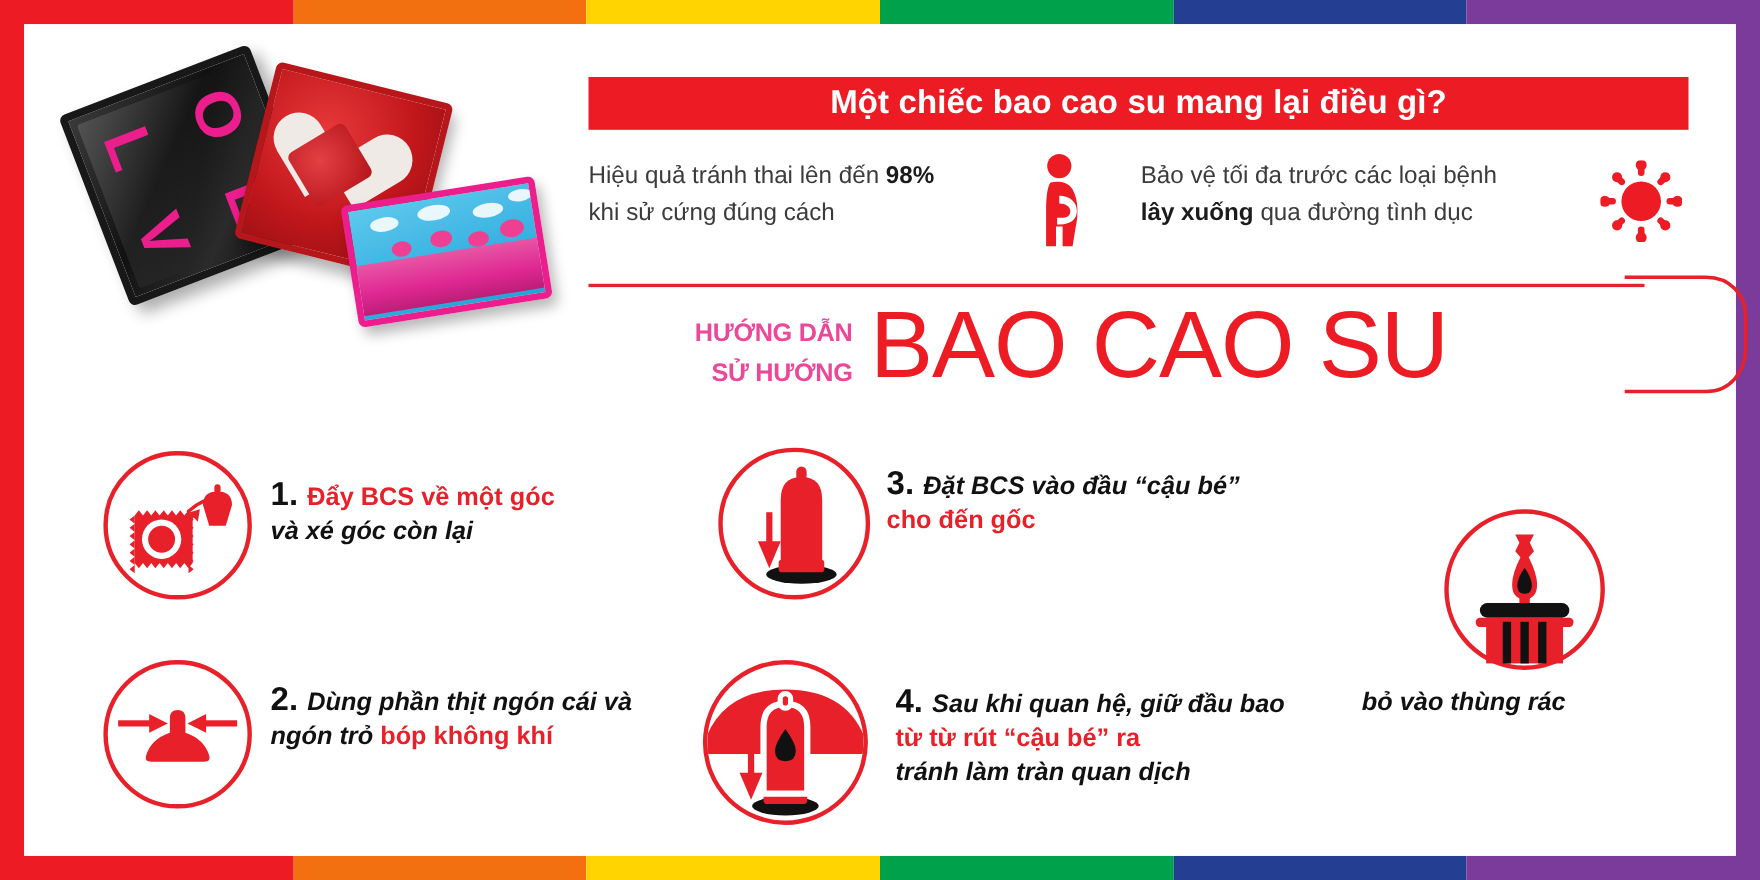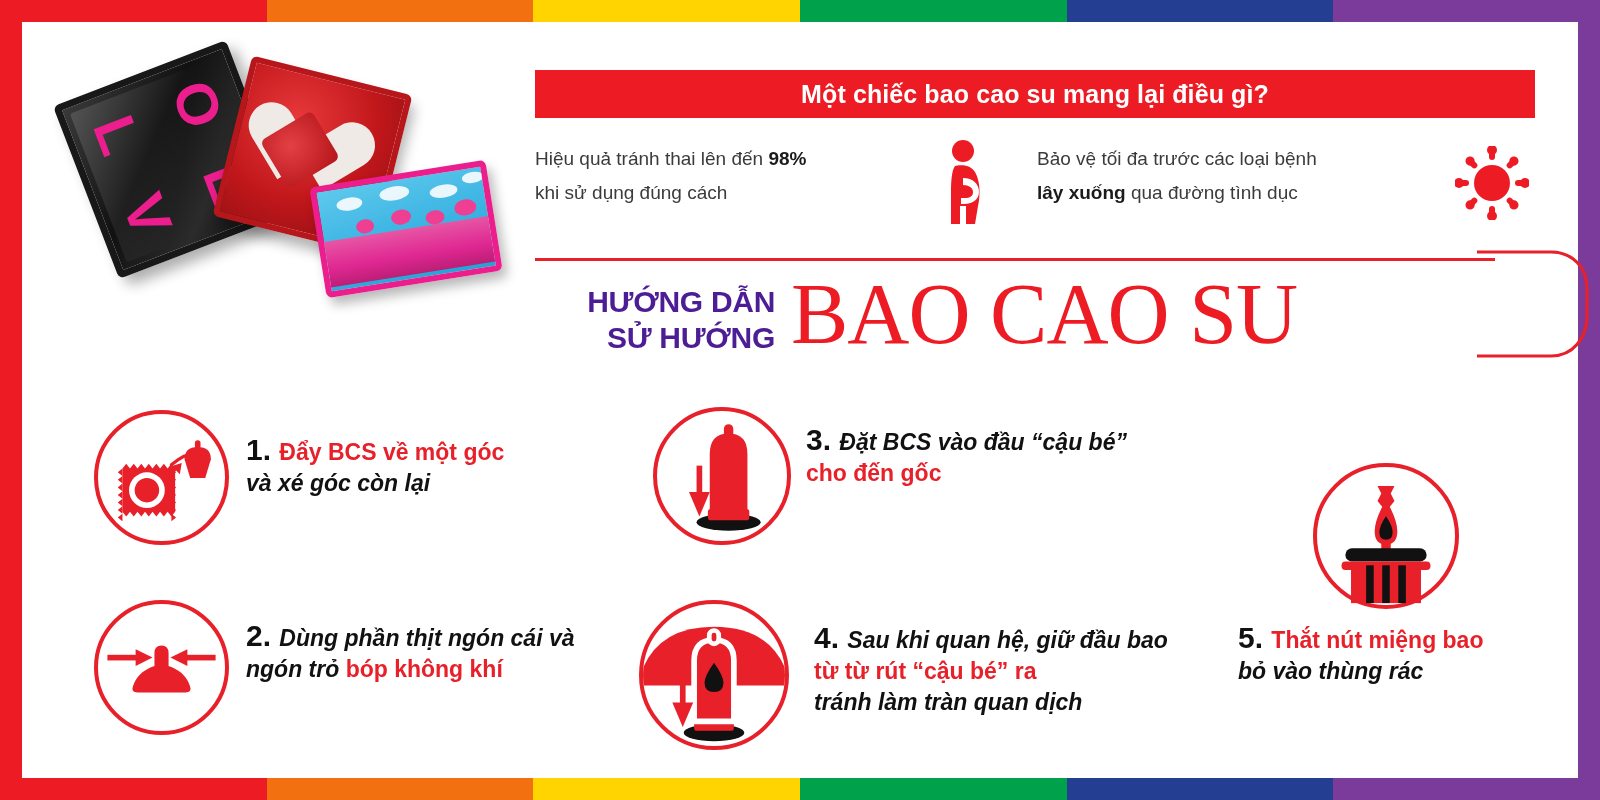--- a/index.html
+++ b/index.html
@@ -109,31 +109,31 @@
   .wdot{ position:absolute; border-radius:50%; background:#ffffff; opacity:.88; }
 
   
   .banner {
     position: absolute; left: 513px; top: 48px;
     width: 1000px; height: 48px;
     background: #ed1c24;
     display: flex; align-items: center; justify-content: center;
   }
   .banner-text {
-    color: #ffffff; font-size: 25px; font-weight: 700;
+    color: #ffffff; font-size: 30px; font-weight: 700;
     letter-spacing: .1px;
   }
 
   
   .benefits {
     position: absolute; left: 513px; top: 118px; width: 1010px; height: 88px;
   }
   .benefit { position: absolute; }
   .benefit p {
-    font-size: 19px; line-height: 34px; color: #3b3b3b; font-weight: 400;
+    font-size: 22px; line-height: 34px; color: #3b3b3b; font-weight: 400;
   }
   .benefit p b { font-weight: 700; color: #1b1b1b; }
   .b-left  { left: 0px;   top: 2px; width: 400px; }
   .b-right { left: 502px; top: 2px; width: 420px; }
 
   .ic-preg {
     position: absolute; left: 404px; top: 0px; width: 48px; height: 84px;
   }
   .ic-virus {
     position: absolute; left: 920px; top: 6px; width: 74px; height: 74px;
@@ -142,29 +142,29 @@
   
   .title-rule {
     position: absolute; left: 513px; top: 236px;
     width: 960px; height: 3px; background: #e8202a;
   }
   .title-wrap {
     position: absolute; left: 513px; top: 252px; width: 1010px; height: 110px;
   }
   .title-small {
     position: absolute; left: 0; top: 10px;
-    font-weight: 700; color: #4c1d95; line-height: 36px;
-    font-size: 30px; text-align: right; width: 240px;
+    font-weight: 700; color: #ec4899; line-height: 36px;
+    font-size: 23px; text-align: right; width: 240px;
     letter-spacing: -0.3px;
   }
   .title-big {
     position: absolute; left: 256px; top: -8px;
     font-size: 86px; line-height: 96px; color: #ed1c24;
     font-weight: 400; letter-spacing: -1px;
-    font-family: Liberation Serif, serif;
+    font-family: Liberation Sans, sans-serif;
   }
   .condom-outline {
     position: absolute; left: 1455px; top: 226px;
     width: 118px; height: 118px;
   }
 
   
   .step { position: absolute; }
   .circ {
     position: absolute;
@@ -255,21 +255,21 @@
     <div class="banner">
       <div class="banner-text">Một chiếc bao cao su mang lại điều gì?</div>
     </div>
 
     <div class="benefits">
 
       <div class="benefit b-left">
         <p>
           <span>Hiệu quả tránh thai lên đến </span><b>98%</b>
         </p>
-        <p>khi sử dụng đúng cách</p>
+        <p>khi sử cứng đúng cách</p>
       </div>
 
       <div class="ic-preg">
         <svg viewBox="0 0 48 84" width="48" height="84">
           <circle cx="24" cy="11" r="11" fill="#ed1c24"></circle>
           <path d="M16 26 C16 26 30 22 36 32 C42 42 41 58 39 66 L36 84 L27 84 L27 66 L21 66 L21 84 L12 84 L12 52 C12 40 13 30 16 26 Z" fill="#ed1c24"></path>
           <path d="M24 38 C34 38 40 44 40 52 C40 60 33 64 25 64 L22 64 L22 58 L26 58 C31 58 34 56 34 52 C34 48 30 45 24 45 Z" fill="#ffffff"></path>
         </svg>
       </div>
 
@@ -426,19 +426,18 @@
             <rect x="36" y="100" width="74" height="44" fill="#e8202a"></rect>
             <rect x="26" y="100" width="14" height="9" rx="4" fill="#e8202a"></rect>
             <rect x="106" y="100" width="14" height="9" rx="4" fill="#e8202a"></rect>
             <rect x="52" y="104" width="8" height="40" fill="#111111"></rect>
             <rect x="69" y="104" width="8" height="40" fill="#111111"></rect>
             <rect x="86" y="104" width="8" height="40" fill="#111111"></rect>
           </svg>
         </div>
       </div>
       <div class="step-txt">
-          <p><span class="num">5. </span><span class="rd">Thắt nút miệng bao</span></p>
           <p><span class="bk">bỏ vào thùng rác</span></p>
         </div>
     </div>
 
   </div>
 </div>
 
 </body></html>

